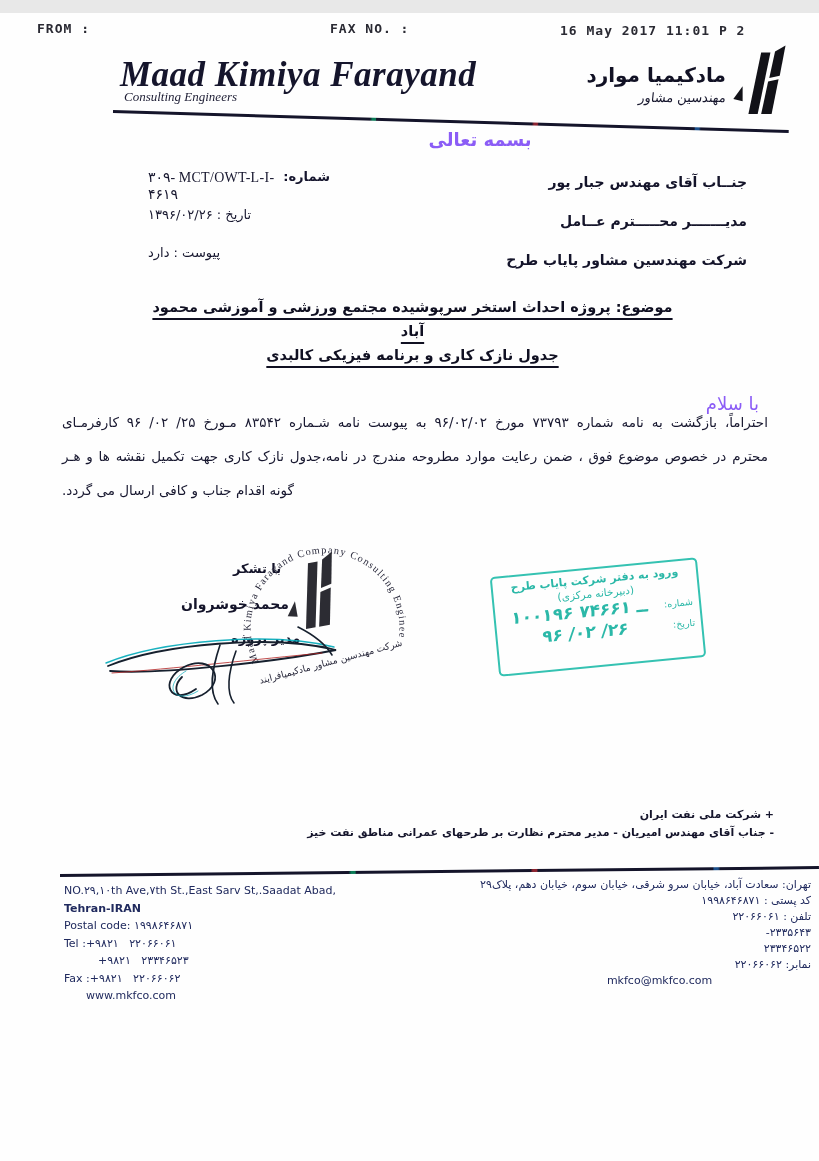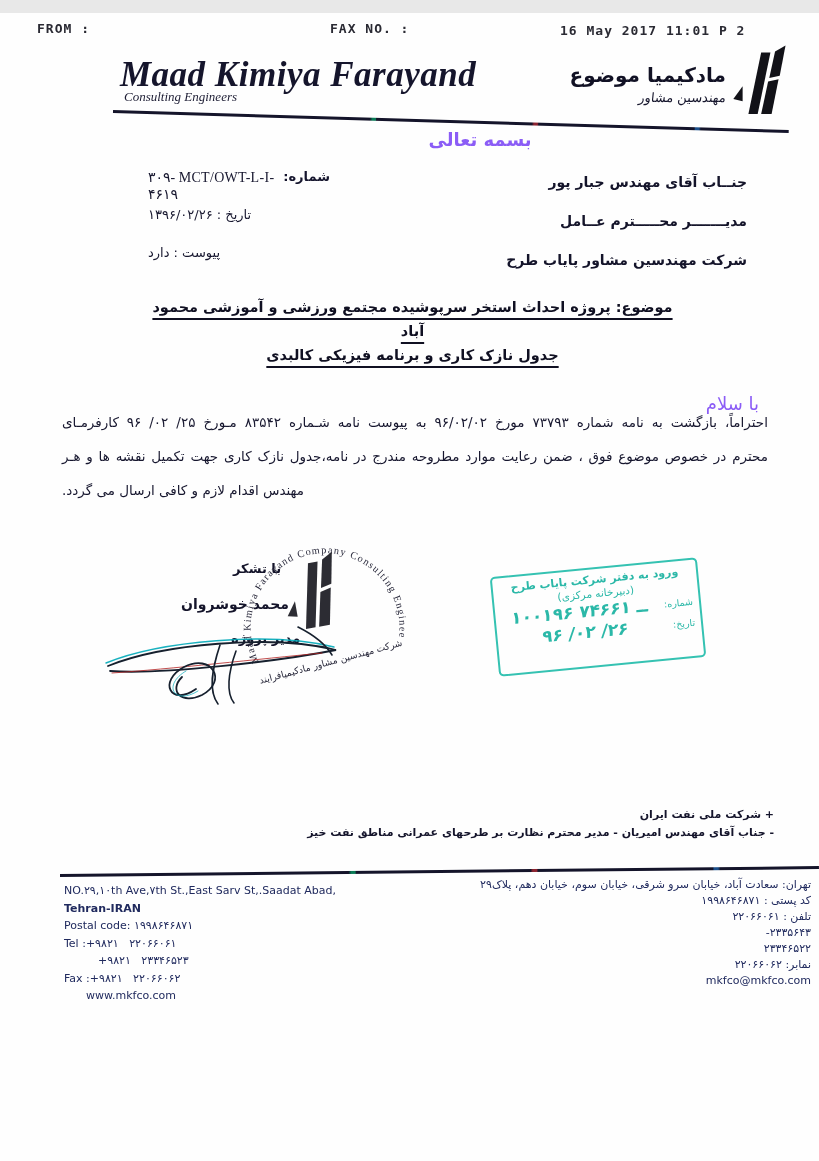--- a/index.html
+++ b/index.html
@@ -47,21 +47,21 @@
   .gs-row{display:flex;align-items:center;gap:6px;margin-top:1px;}
   .gs-label{font-size:9.5px;flex:0 0 auto;}
   .gs-val{flex:1;direction:ltr;text-align:center;font-size:17px;font-weight:bold;transform:skewX(-8deg);letter-spacing:2px;white-space:nowrap;}
   
   .cc div{font-size:11px;font-weight:bold;line-height:18px;color:#15152c;}
   .f-en div{font-size:11px;line-height:17.5px;color:#202a5e;white-space:pre;}
   .f-en .ind1{padding-left:34px;}
   .f-en .ind2{padding-left:22px;}
   .f-fa div{font-size:11px;line-height:16px;color:#202a5e;}
   .f-fa .off1{padding-left:46px;}
-  .f-fa .off2{padding-left:28px;direction:ltr;}
+  .f-fa .off2{padding-left:28px;direction:ltr;text-align:center;}
 </style>
 </head>
 <body>
 
 <div class="page">
 
   <svg width="0" height="0" style="position:absolute" aria-hidden="true">
     <defs>
       <g id="logoShape">
         <polygon points="4,96 20,74 20,100"></polygon>
@@ -77,21 +77,21 @@
   <div class="abs faxline" style="left:560px;top:10px">16 May  2017 11:01 P 2</div>
 
   <div class="abs lh-en-name" style="left:120px;top:42px">Maad Kimiya Farayand</div>
   <div class="abs lh-en-tag" style="left:124px;top:76px">Consulting Engineers</div>
 
   <svg class="abs" style="left:731px;top:30px" width="58" height="76" viewBox="0 0 100 130">
     <use href="#logoShape" fill="#121218"></use>
   </svg>
 
   <div class="abs lh-fa" style="left:558px;top:50px">
-    <div class="lh-fa-name">مادکیمیا موضوع</div>
+    <div class="lh-fa-name">مادکیمیا موارد</div>
     <div class="lh-fa-tag">مهندسین مشاور</div>
   </div>
 
   <div class="abs rule" style="left:113px;top:97px;width:676px;transform:rotate(1.7deg)"></div>
 
   <div class="abs fa13 bold" style="left:420px;top:116px;width:120px;text-align:center">بسمه تعالی</div>
 
   <div class="abs" style="left:148px;top:156px;width:182px">
     <div class="meta-row">
       <span class="meta-num">۳۰۹- MCT/OWT-L-I- ۴۶۱۹</span>
@@ -112,21 +112,21 @@
   </div>
 
   <div class="abs subject" style="left:140px;top:282px">
     <div>موضوع: پروژه احداث استخر سرپوشیده مجتمع ورزشی و آموزشی محمود آباد</div>
     <div>جدول نازک کاری و برنامه فیزیکی کالبدی</div>
   </div>
 
   <div class="abs rtl fa13" style="right:60px;top:380px">با سلام</div>
   <div class="abs bodyline fill" style="left:62px;top:401px">احتراماً، بازگشت به نامه شماره ۷۳۷۹۳ مورخ ۹۶/۰۲/۰۲ به پیوست نامه شـماره ۸۳۵۴۲ مـورخ ۲۵/ ۰۲/ ۹۶ کارفرمـای</div>
   <div class="abs bodyline fill" style="left:62px;top:435px">محترم در خصوص موضوع فوق ، ضمن رعایت موارد مطروحه مندرج در نامه،جدول نازک کاری جهت تکمیل نقشه ها و هـر</div>
-  <div class="abs bodyline lastline" style="left:62px;top:469px">مهندس اقدام لازم و کافی ارسال می گردد.</div>
+  <div class="abs bodyline lastline" style="left:62px;top:469px">گونه اقدام جناب و کافی ارسال می گردد.</div>
 
   <div class="abs sig-txt" style="left:233px;top:548px">با تشکر</div>
   <div class="abs sig-txt" style="left:181px;top:583px;font-size:14px">محمد خوشروان</div>
   <div class="abs sig-txt" style="left:231px;top:618px">مدیر پروژه</div>
 
   <svg class="abs" style="left:222px;top:490px;transform:rotate(-10deg)" width="196" height="192" viewBox="0 0 200 196">
     <defs>
       <path id="arcTop" d="M 28,152 A 76,76 0 1 1 172,152" fill="none"></path>
     </defs>
     <text font-family="Liberation Serif, DejaVu Serif, serif" font-size="10.5" letter-spacing="1.2" fill="#2a2a3c">

